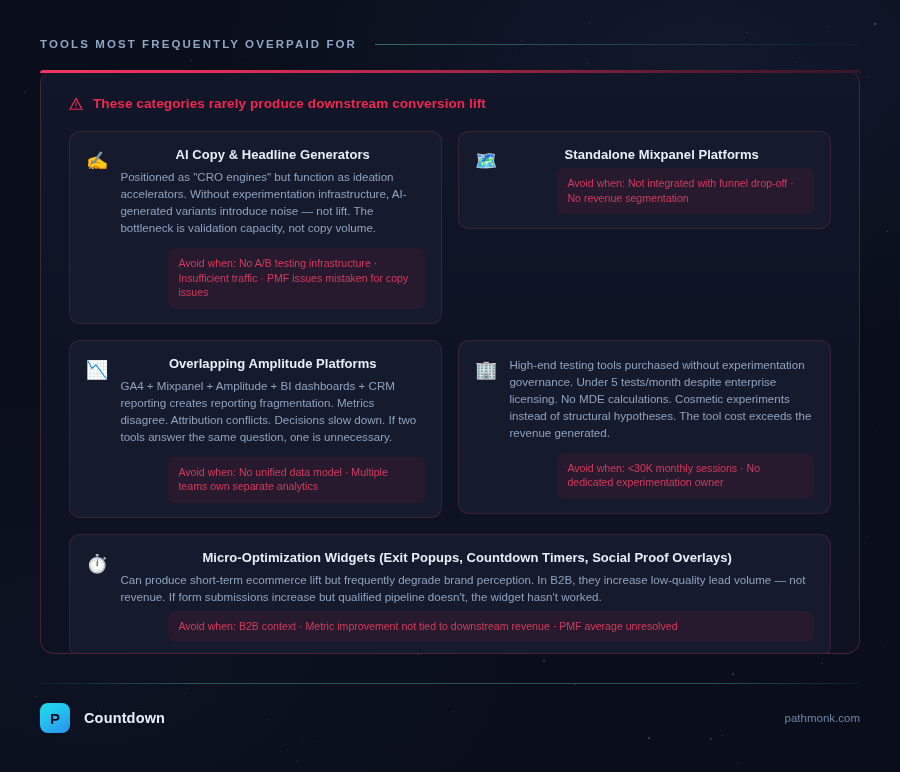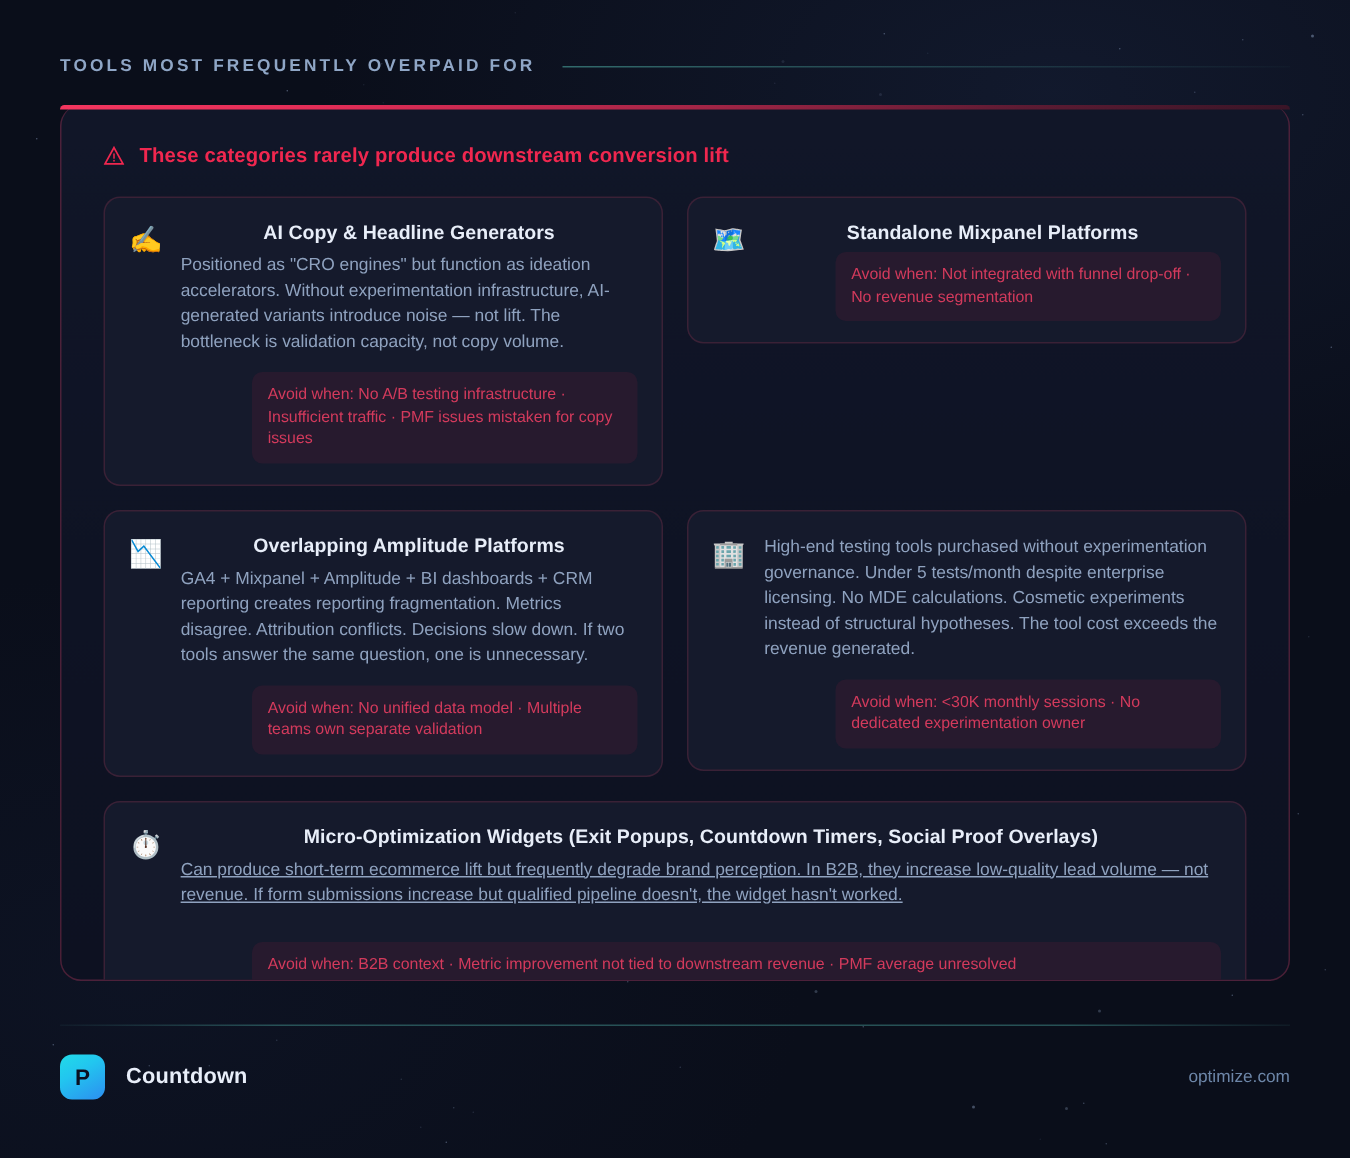--- a/index.html
+++ b/index.html
@@ -132,21 +132,21 @@
     margin-bottom: 6px;
     letter-spacing: 0.05px;
     text-align: center;
   }
   .card-desc {
     font-size: 11.6px;
     line-height: 17px;
     color: #8fa2bf;
     margin-bottom: 12px;
   }
-  .card.wide .card-desc { margin-bottom: 23px; text-decoration: underline; }
+  .card.wide .card-desc { margin-bottom: 6px; }
 
   .avoid {
     background: rgba(84,27,52,0.30);
     border-radius: 7px;
     padding: 8px 10px 9px 10px;
     font-size: 10.6px;
     line-height: 14.5px;
     color: #d33a5c;
     margin-left: 48px;
   }
@@ -361,21 +361,21 @@
             <div class="card-title">Standalone Mixpanel Platforms</div>
             <div class="avoid">Avoid when: Not integrated with funnel drop-off · No revenue segmentation</div>
           </div>
         </div>
 
         <div class="card">
           <div class="card-emoji">📉</div>
           <div class="card-body">
             <div class="card-title">Overlapping Amplitude Platforms</div>
             <div class="card-desc">GA4 + Mixpanel + Amplitude + BI dashboards + CRM reporting creates reporting fragmentation. Metrics disagree. Attribution conflicts. Decisions slow down. If two tools answer the same question, one is unnecessary.</div>
-            <div class="avoid">Avoid when: No unified data model · Multiple teams own separate validation</div>
+            <div class="avoid">Avoid when: No unified data model · Multiple teams own separate analytics</div>
           </div>
         </div>
 
         <div class="card">
           <div class="card-emoji">🏢</div>
           <div class="card-body">
             <div class="card-desc">High-end testing tools purchased without experimentation governance. Under 5 tests/month despite enterprise licensing. No MDE calculations. Cosmetic experiments instead of structural hypotheses. The tool cost exceeds the revenue generated.</div>
             <div class="avoid">Avoid when: &lt;30K monthly sessions · No dedicated experimentation owner</div>
           </div>
         </div>
@@ -392,16 +392,16 @@
       </div>
     </div>
   </div>
 
   <div class="footer-rule"></div>
   <div class="footer">
     <div class="brand">
       <div class="brand-logo">P</div>
       <div class="brand-name">Countdown</div>
     </div>
-    <div class="footer-url">optimize.com</div>
+    <div class="footer-url">pathmonk.com</div>
   </div>
 
 </div>
 
 </body></html>

